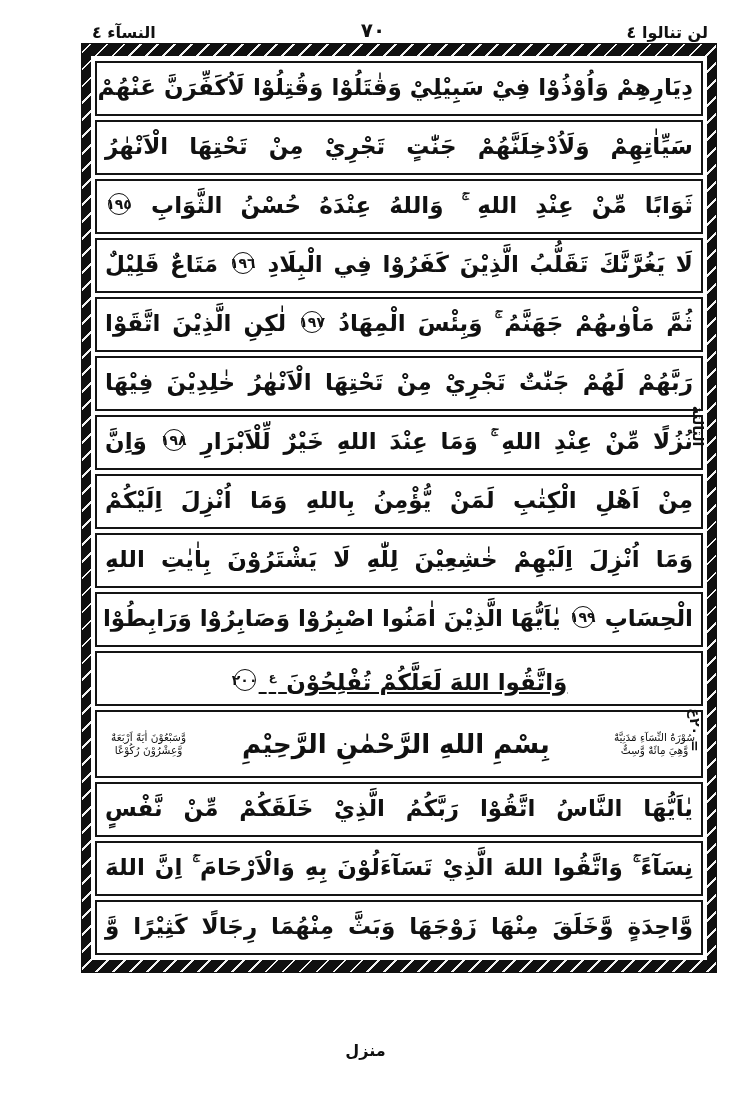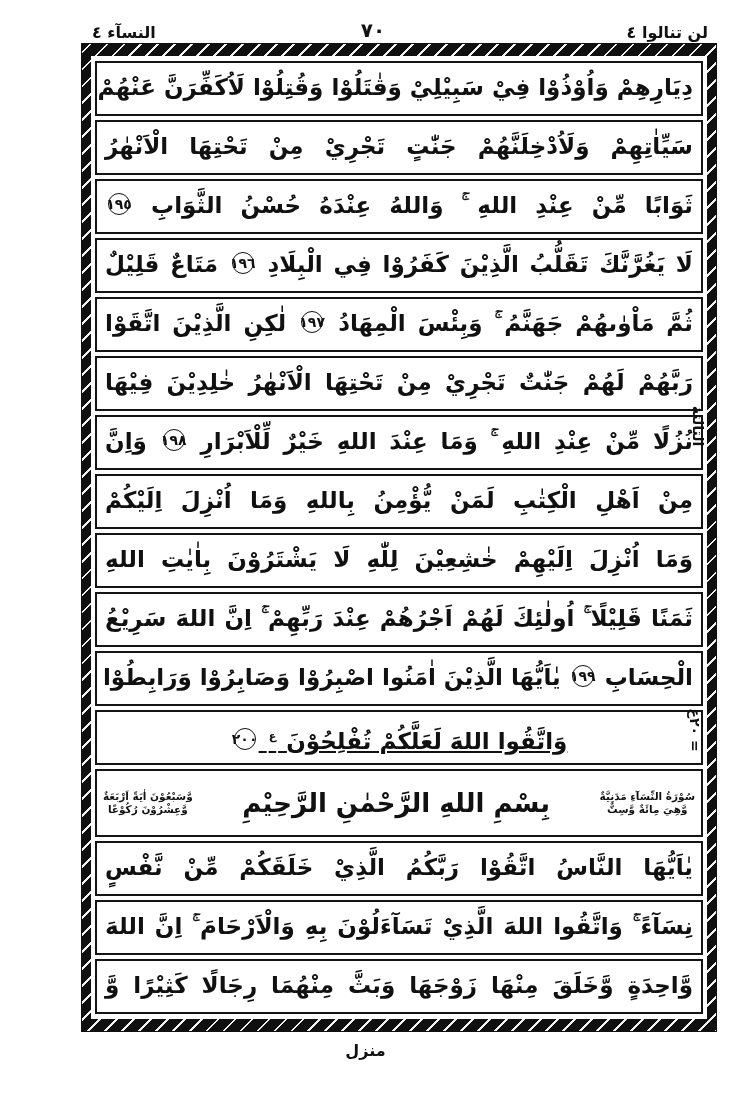--- a/index.html
+++ b/index.html
@@ -54,22 +54,22 @@
     font-size:11px;vertical-align:super;margin:0 2px;font-weight:bold;
   }
   
   .surah-band{
     border:2px solid #141414;background:#fff;
     height:64px;
     display:flex;flex-direction:row;align-items:center;
     padding:0 6px;gap:6px;
   }
   .surah-side{
-    font-size:10.5px;font-weight:bold;line-height:1.25;
-    text-align:center;white-space:nowrap;
+    font-size:10.5px;font-weight:normal;line-height:1.25;
+    text-align:center;white-space:nowrap;margin-left:8px;
   }
   .surah-bismillah{
     flex:1;text-align:center;font-size:26px;font-weight:bold;
     line-height:60px;white-space:nowrap;
   }
   
   .margin-note{
     position:absolute;font-weight:bold;color:#111;
     transform:rotate(90deg);transform-origin:center;
     white-space:nowrap;
@@ -95,21 +95,20 @@
   <div class="frame-inner" id="frame-inner">
       <div class="row"><span>دِيَارِهِمْ وَاُوْذُوْا فِيْ سَبِيْلِيْ وَقٰتَلُوْا وَقُتِلُوْا لَاُكَفِّرَنَّ عَنْهُمْ</span></div>
       <div class="row"><span>سَيِّاٰتِهِمْ وَلَاُدْخِلَنَّهُمْ جَنّٰتٍ تَجْرِيْ مِنْ تَحْتِهَا الْاَنْهٰرُ</span></div>
       <div class="row"><span>ثَوَابًا مِّنْ عِنْدِ اللهِ ۚ وَاللهُ عِنْدَهُ حُسْنُ الثَّوَابِ</span> <span class="aya-marker">١٩٥</span></div>
       <div class="row"><span>لَا يَغُرَّنَّكَ تَقَلُّبُ الَّذِيْنَ كَفَرُوْا فِي الْبِلَادِ</span> <span class="aya-marker">١٩٦</span> <span>مَتَاعٌ قَلِيْلٌ</span></div>
       <div class="row"><span>ثُمَّ مَاْوٰىهُمْ جَهَنَّمُ ۚ وَبِئْسَ الْمِهَادُ</span> <span class="aya-marker">١٩٧</span> <span>لٰكِنِ الَّذِيْنَ اتَّقَوْا</span></div>
       <div class="row"><span>رَبَّهُمْ لَهُمْ جَنّٰتٌ تَجْرِيْ مِنْ تَحْتِهَا الْاَنْهٰرُ خٰلِدِيْنَ فِيْهَا</span></div>
       <div class="row"><span>نُزُلًا مِّنْ عِنْدِ اللهِ ۚ وَمَا عِنْدَ اللهِ خَيْرٌ لِّلْاَبْرَارِ</span> <span class="aya-marker">١٩٨</span> <span>وَاِنَّ</span></div>
       <div class="row"><span>مِنْ اَهْلِ الْكِتٰبِ لَمَنْ يُّؤْمِنُ بِاللهِ وَمَا اُنْزِلَ اِلَيْكُمْ</span></div>
       <div class="row"><span>وَمَا اُنْزِلَ اِلَيْهِمْ خٰشِعِيْنَ لِلّٰهِ لَا يَشْتَرُوْنَ بِاٰيٰتِ اللهِ</span></div>
-      <div class="row"><span>ثَمَنًا قَلِيْلًا ۚ اُولٰئِكَ لَهُمْ اَجْرُهُمْ عِنْدَ رَبِّهِمْ ۚ اِنَّ اللهَ سَرِيْعُ</span></div>
       <div class="row"><span>الْحِسَابِ</span> <span class="aya-marker">١٩٩</span> <span>يٰاَيُّهَا الَّذِيْنَ اٰمَنُوا اصْبِرُوْا وَصَابِرُوْا وَرَابِطُوْا</span></div>
       <div class="row center"><span>وَاتَّقُوا اللهَ لَعَلَّكُمْ تُفْلِحُوْنَ</span> <span class="ruku-sup">ع</span> <span class="aya-marker">٢٠٠</span></div>
       <div class="surah-band">
         <div class="surah-side">
           <div>سُوْرَةُ النِّسَآءِ مَدَنِيَّةٌ</div>
           <div>وَّهِيَ مِائَةٌ وَّسِتٌّ</div>
         </div>
         <div class="surah-bismillah">بِسْمِ اللهِ الرَّحْمٰنِ الرَّحِيْمِ</div>
         <div class="surah-side">
           <div>وَّسَبْعُوْنَ اٰيَةً اَرْبَعَةٌ</div>

